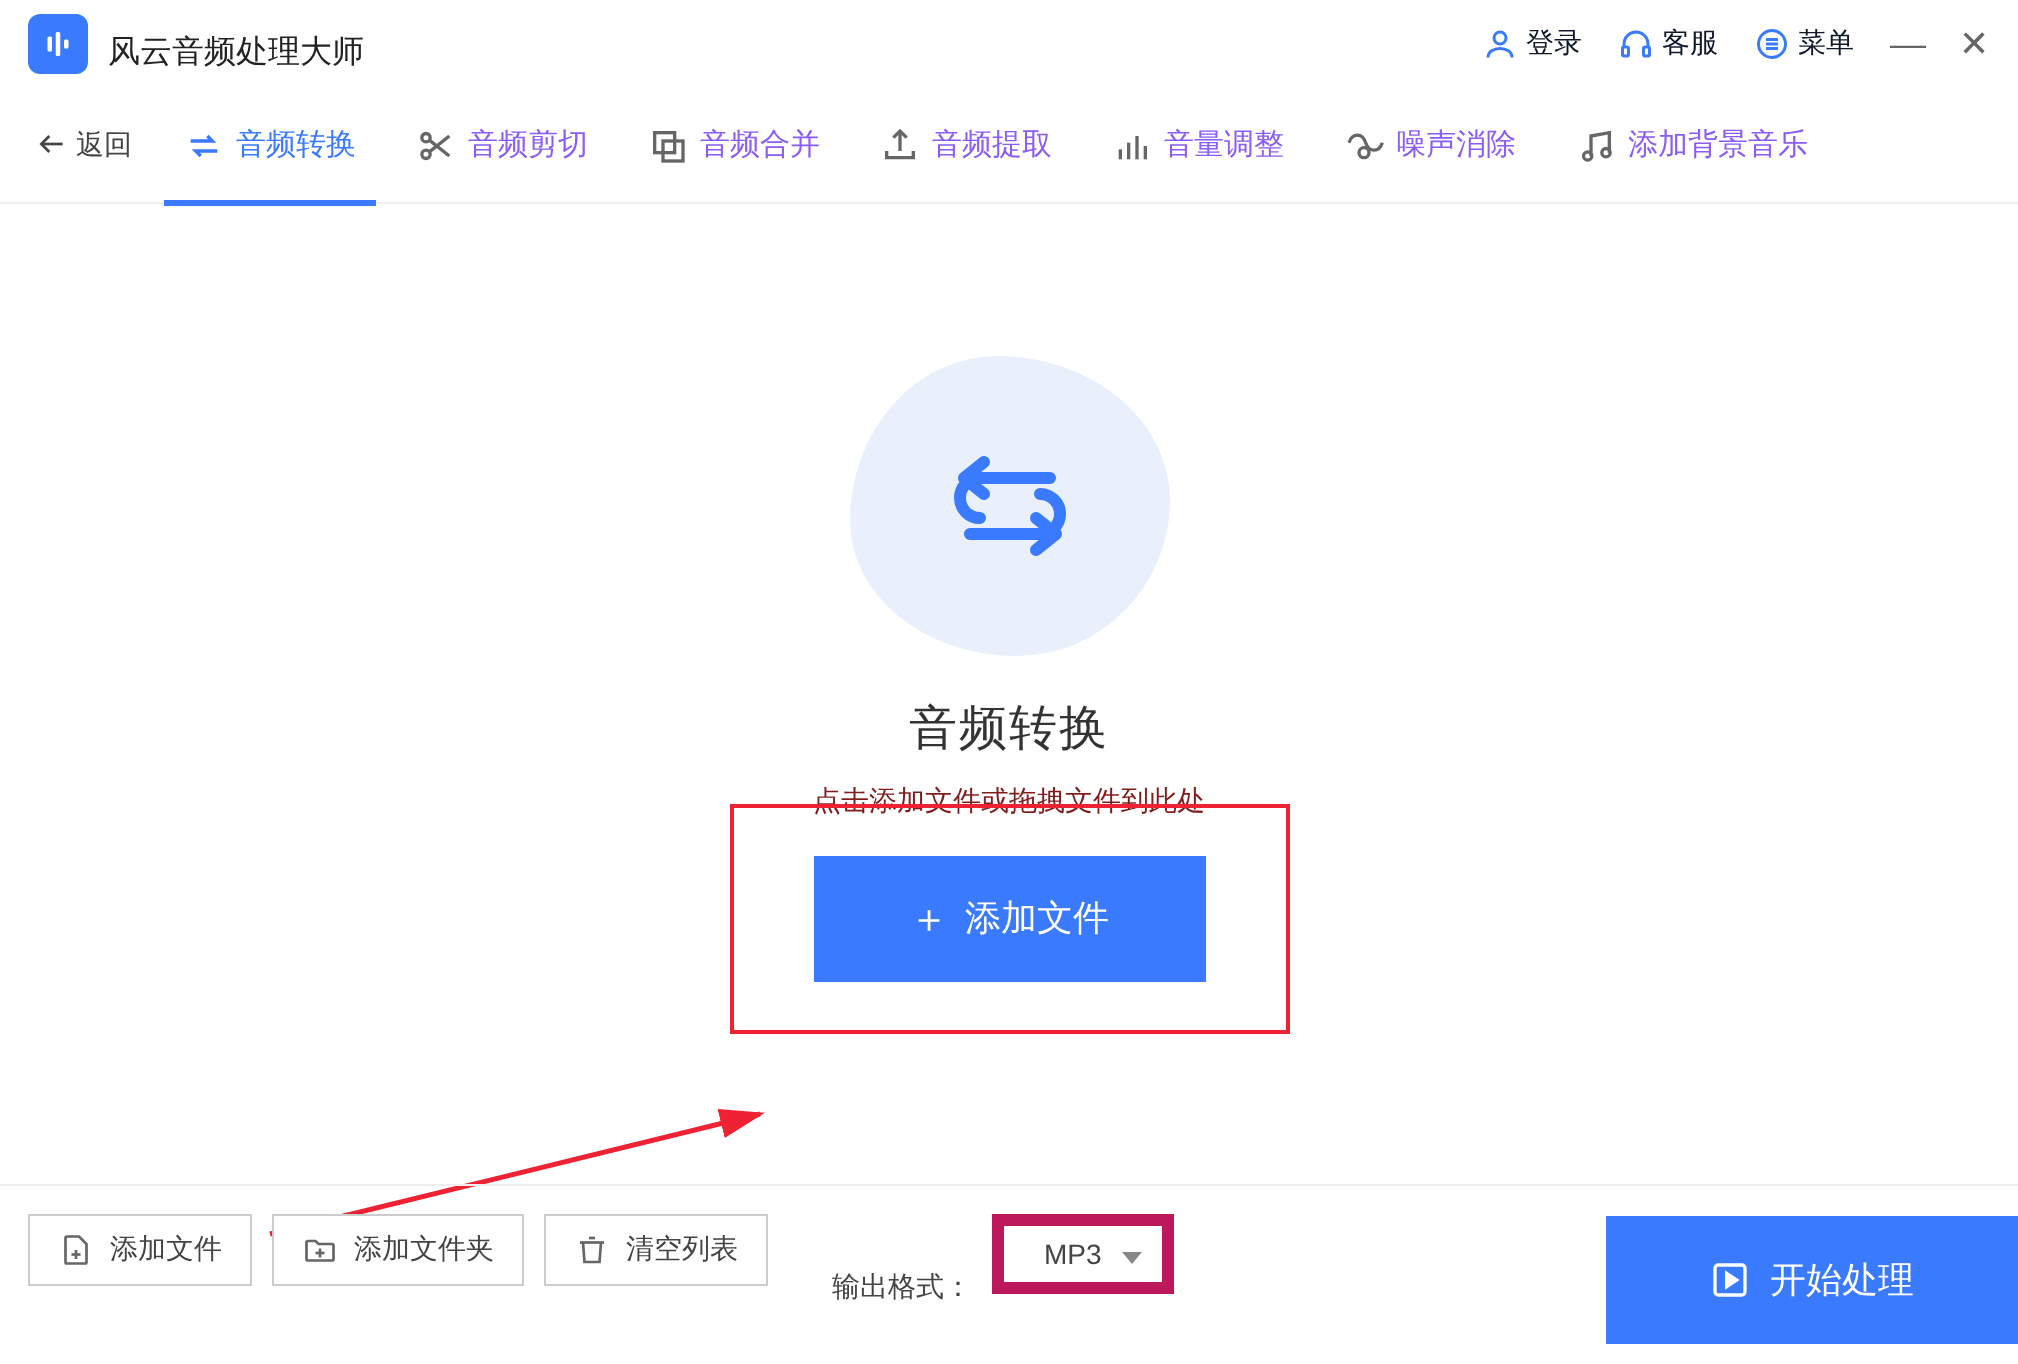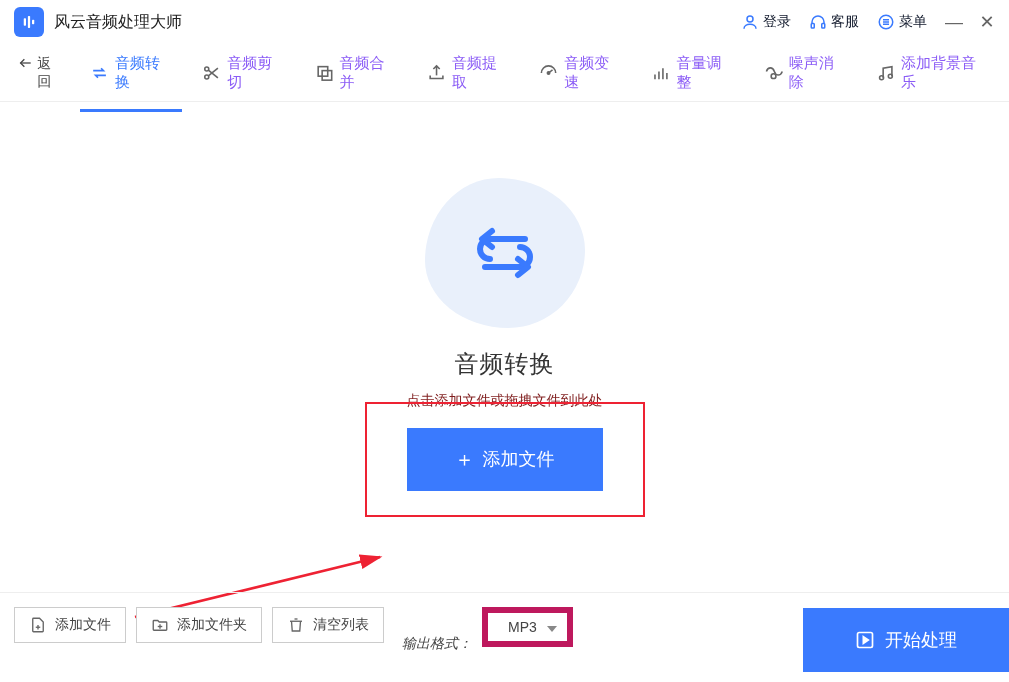--- a/index.html
+++ b/index.html
@@ -1,20 +1,20 @@
 <!DOCTYPE html>
 <html><head>
 <meta charset="utf-8">
 <style>
 * { margin: 0; padding: 0; box-sizing: border-box; }
 body { font-family: "Microsoft YaHei", Arial, sans-serif; background: #fff; width: 1009px; height: 682px; overflow: hidden; position: relative; }
 
 
 .titlebar { height: 44px; display: flex; align-items: center; padding: 0 14px; justify-content: space-between; }
-.titlebar-left { display: flex; align-items: center; gap: 10px; }
+.titlebar-left { display: flex; align-items: flex-end; gap: 10px; }
 .app-icon { width: 30px; height: 30px; background: #3a7afe; border-radius: 6px; display: flex; align-items: center; justify-content: center; }
 .app-icon svg { width: 18px; height: 18px; }
 .app-title { font-size: 16px; color: #222; font-weight: 500; }
 .titlebar-right { display: flex; align-items: center; gap: 18px; }
 .tr-item { display: flex; align-items: center; gap: 4px; color: #0f172a; font-size: 14px; cursor: pointer; }
 .tr-item svg { width: 18px; height: 18px; }
 .win-btn { color: #666; cursor: pointer; font-size: 18px; width: 16px; text-align: center; }
 
 
 .toolbar { height: 58px; border-bottom: 1px solid #eee; display: flex; align-items: center; padding: 0 10px; gap: 6px; }
@@ -31,21 +31,21 @@
 .main-title { font-size: 24px; color: #333; font-weight: 500; margin-bottom: 12px; letter-spacing: 1px; }
 .main-sub { font-size: 14px; color: #7f1d1d; margin-bottom: 0; }
 .add-box { border: 2px solid #e23; padding: 24px 40px; margin-top: -8px; position: relative; }
 .add-btn { background: #3a7afe; color: #fff; border: none; padding: 18px 48px; font-size: 18px; cursor: pointer; display: flex; align-items: center; gap: 8px; }
 .arrow-annot { position: absolute; left: 130px; top: 400px; pointer-events: none; }
 
 
 .bottom { position: absolute; bottom: 0; left: 0; right: 0; height: 90px; border-top: 1px solid #eee; padding: 14px 14px 0 14px; display: flex; align-items: flex-start; gap: 10px; }
 .btm-btn { border: 1px solid #ccc; background: #fff; padding: 8px 14px; font-size: 14px; color: #444; cursor: pointer; display: flex; align-items: center; gap: 8px; }
 .btm-btn svg { width: 18px; height: 18px; }
-.output-label { font-size: 14px; color: #444; align-self: center; margin-left: 8px; margin-top: -2px; font-style: italic; }
+.output-label { font-size: 14px; color: #444; align-self: center; margin-left: 22px; margin-top: -2px; }
 .select { border: 6px solid #be185d; padding: 6px 30px 6px 20px; font-size: 14px; color: #444; position: relative; cursor: pointer; display: flex; align-items: flex-start; gap: 14px; }
 .select::after { content: ""; width: 0; height: 0; border-left: 5px solid transparent; border-right: 5px solid transparent; border-top: 6px solid #888; position: absolute; right: 10px; top: 13px; }
 .start-btn { position: absolute; right: 0; bottom: 10px; background: #3a7afe; color: #fff; border: none; padding: 20px 52px; font-size: 18px; cursor: pointer; display: flex; align-items: center; gap: 10px; }
 .start-btn svg { width: 20px; height: 20px; }
 </style>
 </head>
 <body>
 
 <div class="titlebar">
   <div class="titlebar-left">
@@ -119,28 +119,20 @@
       </svg>
     <span>音频合并</span>
   </div>
   <div class="tool-item">
     <svg viewBox="0 0 24 24" fill="none" stroke="#666" stroke-width="2">
         <path d="M12 3v12"></path>
         <polyline points="8 7 12 3 16 7"></polyline>
         <path d="M4 15v4h16v-4"></path>
       </svg>
     <span>音频提取</span>
-  </div>
-  <div class="tool-item">
-    <svg viewBox="0 0 24 24" fill="none" stroke="#666" stroke-width="2">
-        <path d="M3 12a9 9 0 0118 0"></path>
-        <circle cx="12" cy="12" r="1.5" fill="#666"></circle>
-        <line x1="12" y1="12" x2="17" y2="8"></line>
-      </svg>
-    <span>音频变速</span>
   </div>
   <div class="tool-item">
     <svg viewBox="0 0 24 24" fill="none" stroke="#666" stroke-width="2">
         <line x1="5" y1="14" x2="5" y2="20"></line>
         <line x1="10" y1="10" x2="10" y2="20"></line>
         <line x1="15" y1="6" x2="15" y2="20"></line>
         <line x1="20" y1="12" x2="20" y2="20"></line>
       </svg>
     <span>音量调整</span>
   </div>

